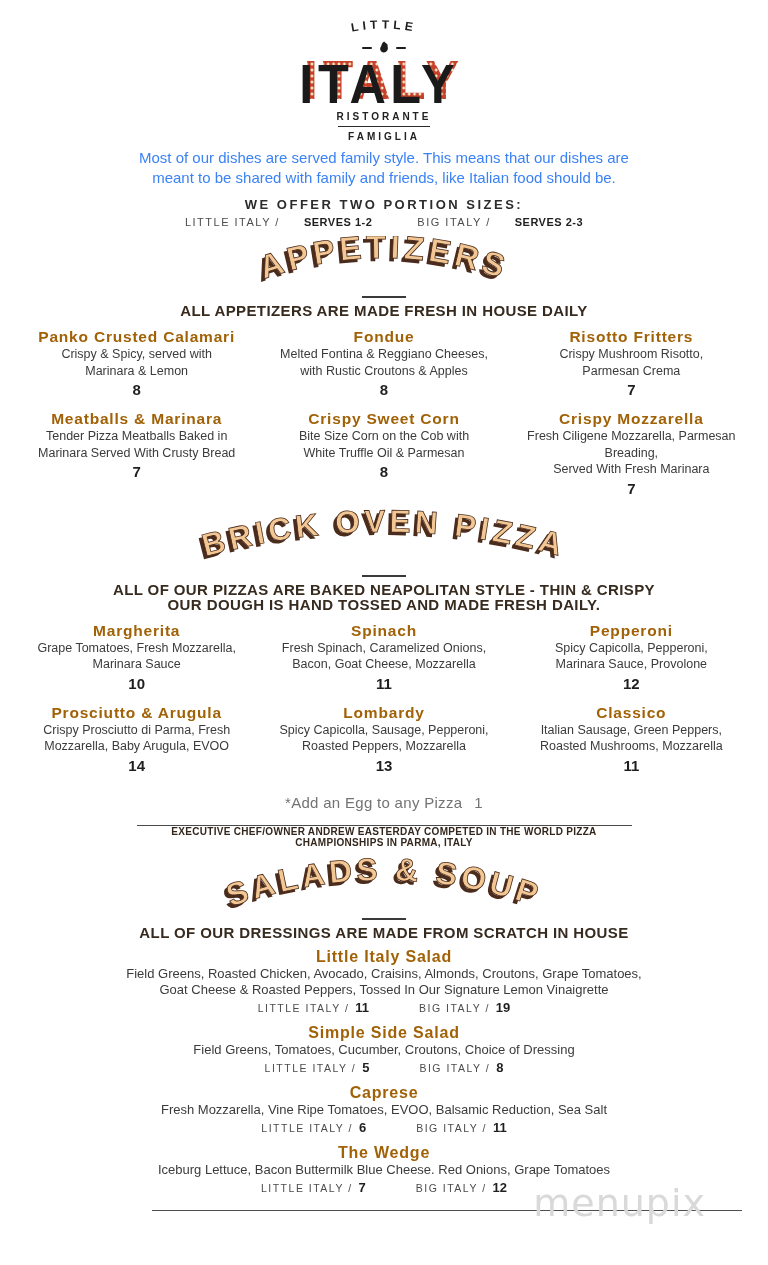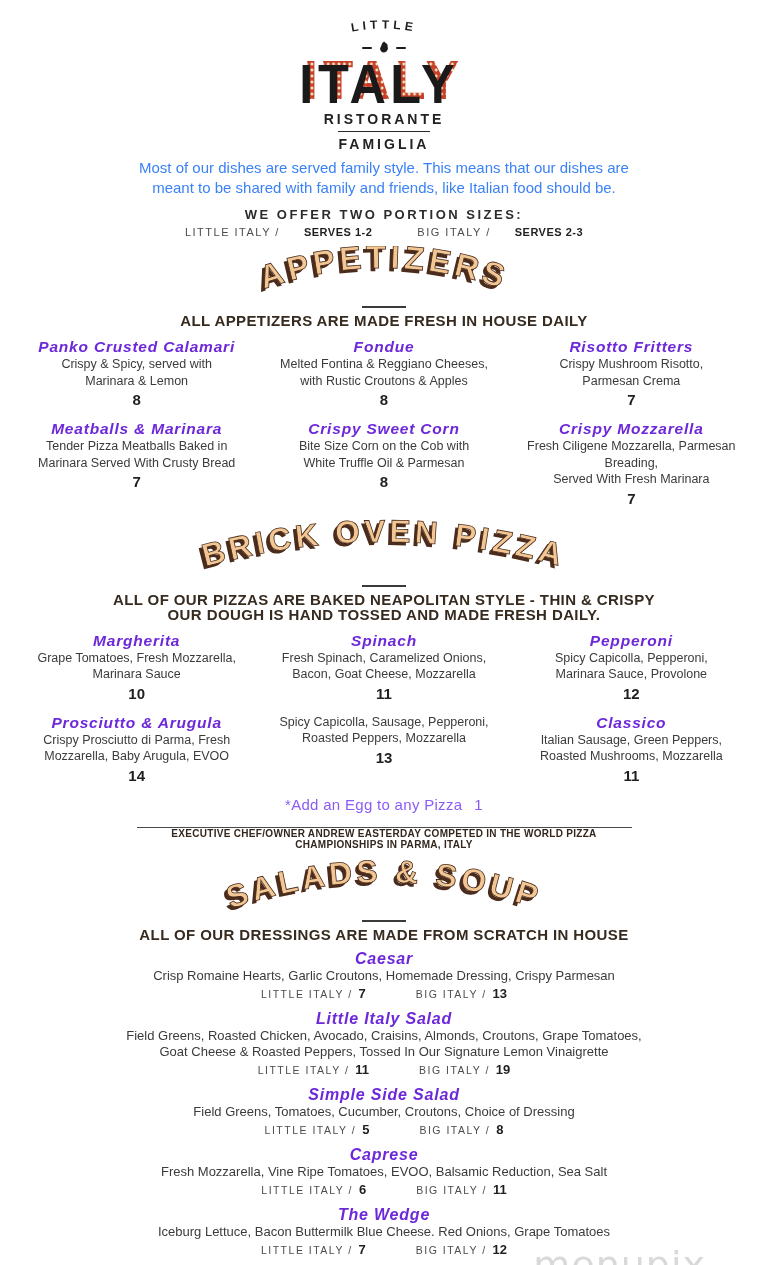--- a/index.html
+++ b/index.html
@@ -30,21 +30,21 @@
     font-weight:bold;font-size:56px;line-height:.9;letter-spacing:5px;
     transform:scaleX(.9);
     color:transparent;
     background-color:var(--accent);
     background-image:radial-gradient(circle,#f6e8c4 1.4px,transparent 1.7px);
     background-size:6px 6px;
     -webkit-background-clip:text;background-clip:text;
     text-shadow:-5px 4px 0 #1a1a1a;
     margin-top:2px;
   }
-  .logo-sub{font-size:14px;font-weight:bold;letter-spacing:3px;color:#222;margin-top:6px;}
+  .logo-sub{font-size:10px;font-weight:bold;letter-spacing:3px;color:#222;margin-top:6px;}
   .logo-divider{width:92px;height:1px;background:#2a2a2a;margin:4px auto 0;}
   .logo-sub.famiglia{margin-top:4px;}
 
   
   .intro{margin-top:6px;font-size:15px;line-height:20px;color:#3b82f6;}
   .portion-title{margin-top:9px;font-size:13px;font-weight:bold;letter-spacing:2.5px;color:#2c2c2c;}
   .portion-row{margin-top:4px;font-size:11px;}
   .portion-label{letter-spacing:1.5px;color:#4c4c4c;}
   .portion-value{font-weight:bold;color:#1f1f1f;margin-left:24px;letter-spacing:.5px;}
   .portion-pair + .portion-pair{margin-left:42px;}
@@ -53,24 +53,24 @@
   .arc-heading{display:block;margin:0 auto;}
   .arc-heading text{font-family:"Liberation Sans",sans-serif;font-weight:bold;}
   .arc-shadow{fill:var(--heading-shadow);}
   .arc-front{fill:var(--heading-fill);stroke:var(--heading-shadow);stroke-width:1;}
   .arc-dash{width:44px;height:2px;background:#3a3a3a;margin:-2px auto 5px;}
   .section-subtitle{font-size:15px;font-weight:bold;letter-spacing:.4px;color:#372b20;line-height:15px;}
 
   
   .menu-grid{width:742px;margin:10px auto 0;display:grid;grid-template-columns:repeat(3,1fr);row-gap:12px;}
   .menu-item{text-align:center;padding:0 6px;}
-  .item-name{font-size:15.5px;font-weight:bold;letter-spacing:.8px;line-height:18px;color:#6d28d9;font-style:italic;}
+  .item-name{font-size:15.5px;font-weight:bold;letter-spacing:.8px;line-height:18px;color:#a16207;}
   .item-desc{font-size:12.5px;line-height:16.5px;color:var(--body-ink);}
   .item-price{font-size:15px;font-weight:bold;margin-top:2px;line-height:17px;color:#1f1f1f;}
-  .egg-note{margin-top:12px;font-size:15px;color:#8b5cf6;letter-spacing:.3px;}
+  .egg-note{margin-top:20px;font-size:15px;color:#737373;letter-spacing:.3px;}
   .egg-price{margin-left:12px;}
 
   
   .chef-banner{width:495px;margin:14px auto 0;border-top:1px solid #4a4a4a;
     font-size:10px;font-weight:bold;letter-spacing:.3px;color:#33261d;}
 
   
   .salads-list{margin-top:6px;}
   .salad-item{margin-top:8px;text-align:center;}
   .salad-item .item-name{font-size:16px;}
@@ -216,20 +216,21 @@
         <div class="item-desc">Marinara Sauce, Provolone</div>
         <div class="item-price">12</div>
       </div>
       <div class="menu-item">
         <div class="item-name">Prosciutto &amp; Arugula</div>
         <div class="item-desc">Crispy Prosciutto di Parma, Fresh</div>
         <div class="item-desc">Mozzarella, Baby Arugula, EVOO</div>
         <div class="item-price">14</div>
       </div>
       <div class="menu-item">
+        <div class="item-name">Lombardy</div>
         <div class="item-desc">Spicy Capicolla, Sausage, Pepperoni,</div>
         <div class="item-desc">Roasted Peppers, Mozzarella</div>
         <div class="item-price">13</div>
       </div>
       <div class="menu-item">
         <div class="item-name">Classico</div>
         <div class="item-desc">Italian Sausage, Green Peppers,</div>
         <div class="item-desc">Roasted Mushrooms, Mozzarella</div>
         <div class="item-price">11</div>
       </div>
@@ -250,25 +251,20 @@
       <textPath href="#arcSalads" startOffset="50%">SALADS &amp; SOUP</textPath>
     </text>
     <text class="arc-front" font-size="40" letter-spacing="5" text-anchor="middle">
       <textPath href="#arcSalads" startOffset="50%">SALADS &amp; SOUP</textPath>
     </text>
   </svg>
   <div class="arc-dash"></div>
   <div class="section-subtitle">ALL OF OUR DRESSINGS ARE MADE FROM SCRATCH IN HOUSE</div>
   <div class="salads-list" id="salads-list">
       <div class="salad-item">
-        <div class="item-name">Caesar</div>
-        <div class="salad-desc">Crisp Romaine Hearts, Garlic Croutons, Homemade Dressing, Crispy Parmesan</div>
-        <div class="price-line"><span class="price-group"><span class="price-label">LITTLE ITALY /</span><span class="price-value">7</span></span><span class="price-group"><span class="price-label">BIG ITALY /</span><span class="price-value">13</span></span></div>
-      </div>
-      <div class="salad-item">
         <div class="item-name">Little Italy Salad</div>
         <div class="salad-desc">Field Greens, Roasted Chicken, Avocado, Craisins, Almonds, Croutons, Grape Tomatoes,</div>
         <div class="salad-desc">Goat Cheese &amp; Roasted Peppers, Tossed In Our Signature Lemon Vinaigrette</div>
         <div class="price-line"><span class="price-group"><span class="price-label">LITTLE ITALY /</span><span class="price-value">11</span></span><span class="price-group"><span class="price-label">BIG ITALY /</span><span class="price-value">19</span></span></div>
       </div>
       <div class="salad-item">
         <div class="item-name">Simple Side Salad</div>
         <div class="salad-desc">Field Greens, Tomatoes, Cucumber, Croutons, Choice of Dressing</div>
         <div class="price-line"><span class="price-group"><span class="price-label">LITTLE ITALY /</span><span class="price-value">5</span></span><span class="price-group"><span class="price-label">BIG ITALY /</span><span class="price-value">8</span></span></div>
       </div>

